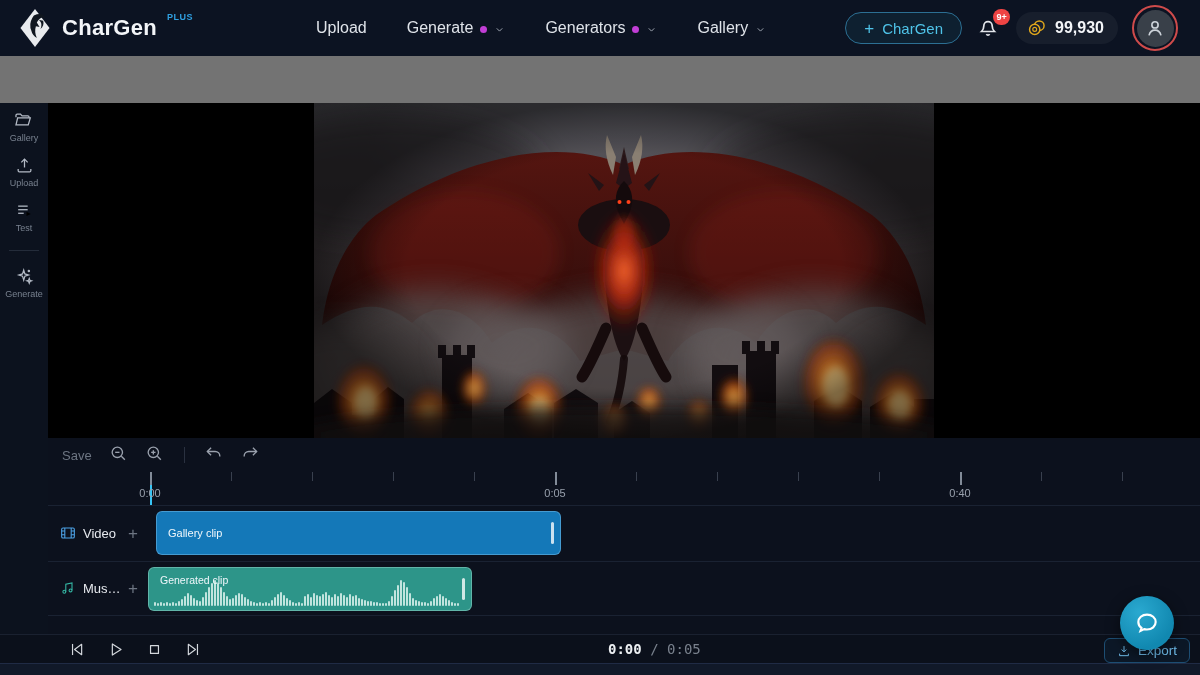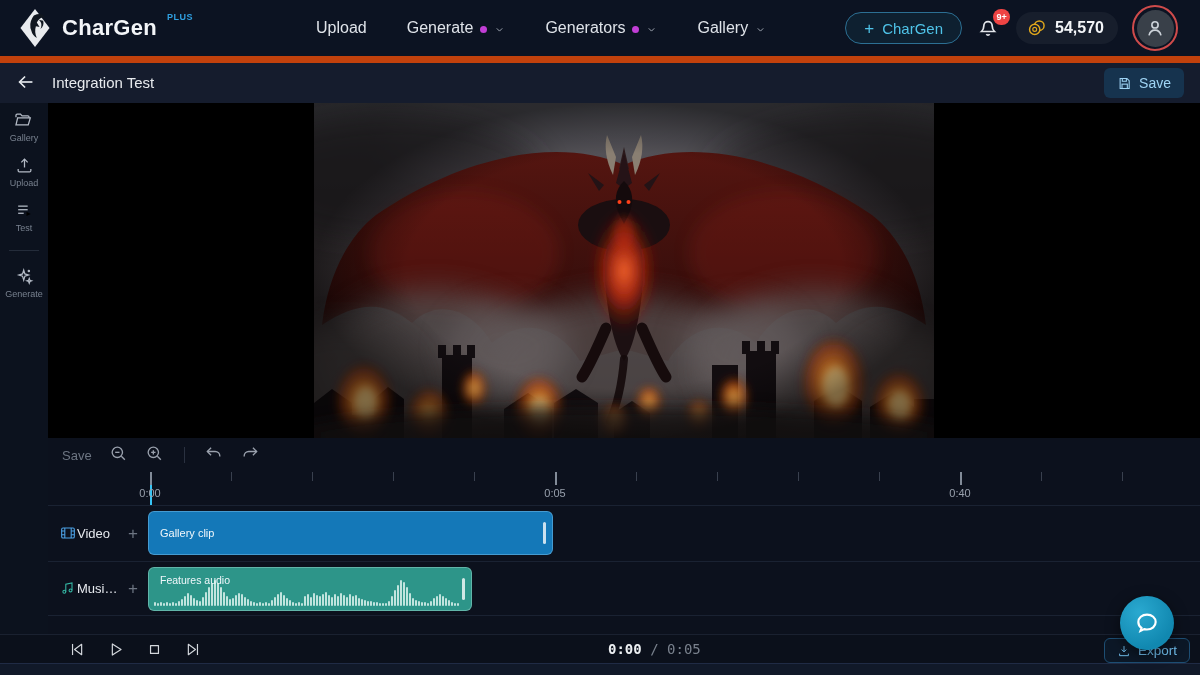--- a/index.html
+++ b/index.html
@@ -1,18 +1,18 @@
 <!DOCTYPE html>
 <html><head>
 <meta charset="utf-8">
 <style>
   * { margin:0; padding:0; box-sizing:border-box; }
   html,body { background:#05080f; }
   body { font-family:"Liberation Sans", sans-serif; }
-  .stage { position:relative; width:1200px; height:675px; background:#c2410c; overflow:hidden; color:#dde1e7; }
+  .stage { position:relative; width:1200px; height:675px; background:#737373; overflow:hidden; color:#dde1e7; }
 
   
   .header { position:absolute; left:0; top:0; width:1200px; height:56px; background:#0c1322; }
   .brand { position:absolute; left:18px; top:8px; display:flex; align-items:flex-start; gap:10px; }
   .logo-icon { width:34px; height:40px; display:block; }
   .brand-name { font-size:22px; font-weight:700; color:#f3f5f8; letter-spacing:.3px; line-height:40px; }
   .brand-badge { font-size:9px; font-weight:700; color:#2f9fe0; letter-spacing:.5px; margin-top:4px; }
   .main-nav { position:absolute; left:316px; top:0; height:56px; display:flex; align-items:center; gap:40px; }
   .nav-link { display:flex; align-items:center; gap:7px; font-size:16px; color:#dfe3e9; cursor:pointer; text-decoration:none; }
   .nav-dot { width:7px; height:7px; border-radius:50%; background:#c13ed6; margin-top:2px; }
@@ -64,21 +64,21 @@
   .tl-divider { width:1px; height:16px; background:#2a3140; margin:0 4px; }
   .ruler { position:relative; height:33px; }
   .tick { position:absolute; top:0; width:1px; background:#39404e; }
   .tick.minor { height:9px; }
   .tick.major { height:13px; width:2px; background:#828b98; }
   .tick-label { position:absolute; top:15px; transform:translateX(-50%); font-size:11px; color:#98a0ac; }
   .playhead { position:absolute; left:102px; top:0; width:2px; height:33px; background:#38c5f5; cursor:ew-resize; }
   .tracks {}
   .track { display:flex; height:55.5px; border-top:1px solid #1a2232; }
   .track:last-child { border-bottom:1px solid #1a2232; }
-  .track-head { width:100px; display:flex; align-items:center; gap:1px; padding-left:12px; flex:none; }
+  .track-head { width:100px; display:flex; align-items:center; gap:7px; padding-left:12px; flex:none; }
   .track-head svg { width:16px; height:16px; flex:none; }
   .track-label { font-size:13px; color:#e6e9ee; white-space:nowrap; overflow:hidden; text-overflow:ellipsis; max-width:46px; }
   .track-add { margin-left:auto; margin-right:10px; background:none; border:none; color:#6d7582; font-size:17px; cursor:pointer; line-height:1; }
   .track-body { position:relative; flex:1; }
   .clip { position:absolute; top:5px; height:44px; border-radius:6px; border:1px solid rgba(160,220,255,.35); cursor:grab; overflow:hidden; }
   .clip.audio { border-color:rgba(220,255,245,.3); }
   .clip-name { position:absolute; left:11px; font-size:11px; color:#f0f7fb; }
   .clip.video .clip-name { top:50%; transform:translateY(-50%); }
   .clip.audio .clip-name { top:6px; font-size:10.5px; }
   .clip-handle { position:absolute; right:6px; top:50%; transform:translateY(-50%); width:3px; height:22px; border-radius:2px;
@@ -157,50 +157,33 @@
           <path d="M10.4 19.2a1.8 1.8 0 0 0 3.2 0"></path>
         </svg>
         <span class="bell-badge">9+</span>
       </div>
       <div class="coins">
         <svg viewBox="0 0 24 24">
           <circle cx="14.5" cy="9.5" r="5.2" stroke="#e0a71c" stroke-width="1.6" fill="none"></circle>
           <circle cx="9.5" cy="13.5" r="5.6" stroke="#e0a71c" stroke-width="1.6" fill="#171e2c"></circle>
           <circle cx="9.5" cy="13.5" r="2.1" stroke="#e0a71c" stroke-width="1.3" fill="none"></circle>
         </svg>
-        <span>54,570</span>
+        <span>99,930</span>
       </div>
       <div class="avatar">
         <span class="avatar-inner">
           <svg viewBox="0 0 24 24">
             <circle cx="12" cy="8.6" r="3.4"></circle>
             <path d="M5.5 20c.9-3.8 3.4-5.7 6.5-5.7s5.6 1.9 6.5 5.7"></path>
           </svg>
         </span>
       </div>
     </div>
   </header>
 
-  <div class="toolbar">
-    <button class="back-btn">
-      <svg viewBox="0 0 24 24">
-        <path d="M19 12H5"></path>
-          <path d="M11 6l-6 6 6 6"></path>
-      </svg>
-    </button>
-    <div class="doc-title">Integration Test</div>
-    <button class="save-btn">
-      <svg viewBox="0 0 24 24">
-        <path d="M5 4h11l3.5 3.5V20H5z"></path>
-          <path d="M8.5 4v4.5h6.5V4"></path>
-          <rect x="8" y="13" width="8.5" height="7"></rect>
-      </svg>
-      <span>Save</span>
-    </button>
-  </div>
 
   <aside class="sidebar">
       <button class="side-item">
         <svg viewBox="0 0 24 24" fill="none" stroke="currentColor" stroke-width="1.6">
           <path d="M2.5 8V5.5A1.5 1.5 0 0 1 4 4h4.2l2 2.2h7.3A1.5 1.5 0 0 1 19 7.7V8.6"></path>
           <path d="M4.6 8.6h16l-2.6 8.9H2.5z"></path>
         </svg>
         <div class="side-label">Gallery</div>
       </button>
       <button class="side-item">
@@ -405,39 +388,39 @@
             <svg viewBox="0 0 24 24" fill="none" stroke="#4da3e8" stroke-width="1.6">
               <rect x="2.5" y="4.5" width="19" height="15" rx="2"></rect>
               <path d="M7.2 4.5v15"></path>
               <path d="M16.8 4.5v15"></path>
               <path d="M2.5 9h4.7M2.5 14.5h4.7M16.8 9h4.7M16.8 14.5h4.7"></path>
             </svg>
             <span class="track-label">Video</span>
             <button class="track-add">+</button>
           </div>
           <div class="track-body">
-            <div class="clip video" style="left: 0px; width: 405px; background: rgb(20, 120, 184);">
+            <div class="clip video" style="left: 8px; width: 405px; background: rgb(20, 120, 184);">
               <span class="clip-name">Gallery clip</span>
               <div class="clip-handle"></div>
             </div>
           </div>
         </div>
         <div class="track">
           <div class="track-head">
             <svg viewBox="0 0 24 24" fill="none" stroke="#35b8a5" stroke-width="1.6">
               <path d="M8.7 17.5V6.4L18 4.4v11"></path>
               <circle cx="6.5" cy="17.6" r="2.2"></circle>
               <circle cx="15.8" cy="15.6" r="2.2"></circle>
             </svg>
             <span class="track-label">Music ...</span>
             <button class="track-add">+</button>
           </div>
           <div class="track-body">
             <div class="clip audio" style="left: 0px; width: 324px; background: rgb(45, 149, 137);">
-              <span class="clip-name">Features audio</span>
+              <span class="clip-name">Generated clip</span>
               <div class="wave">
                 <div class="wbar" style="height: 4px;"></div>
                 <div class="wbar" style="height: 3px;"></div>
                 <div class="wbar" style="height: 4px;"></div>
                 <div class="wbar" style="height: 3px;"></div>
                 <div class="wbar" style="height: 4px;"></div>
                 <div class="wbar" style="height: 3px;"></div>
                 <div class="wbar" style="height: 4px;"></div>
                 <div class="wbar" style="height: 3px;"></div>
                 <div class="wbar" style="height: 5px;"></div>

